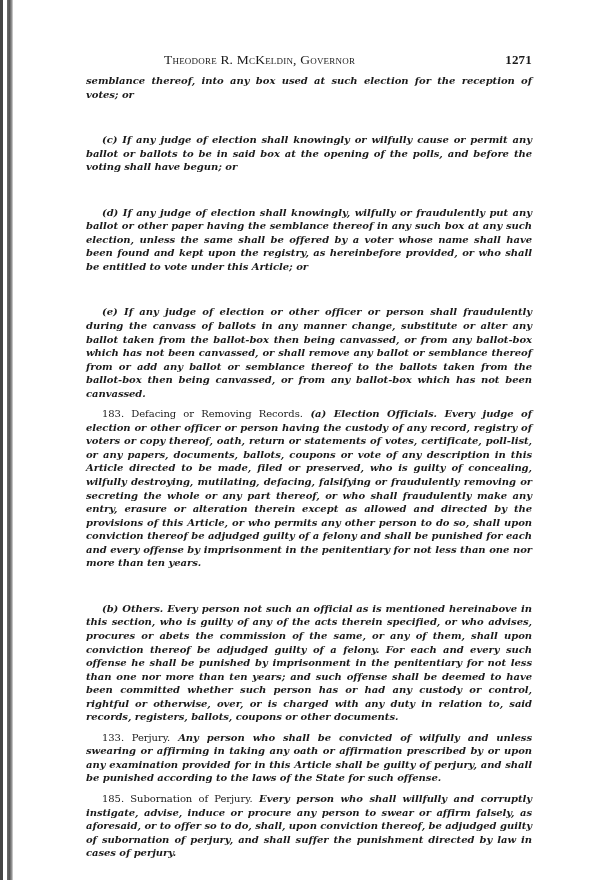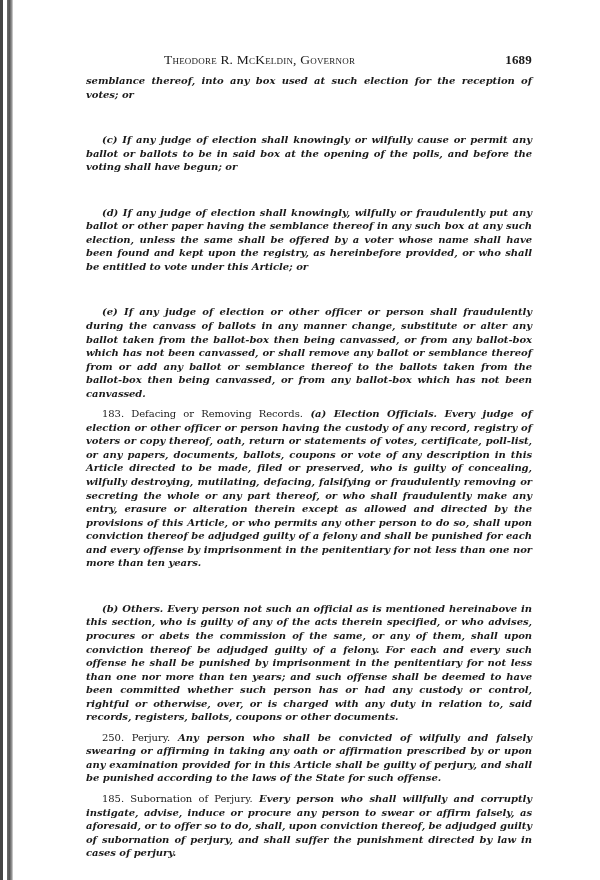--- a/index.html
+++ b/index.html
@@ -34,27 +34,27 @@
   </style>
 </head>
 <body>
 
 <div class="edge2"></div>
 <div class="edge"></div>
 
 <div class="page">
   <div class="header">
     <span class="title">Theodore R. McKeldin, Governor</span>
-    <span class="pno">1689</span>
+    <span class="pno">1271</span>
   </div>
 
   <p class="first">semblance thereof, into any box used at such election for the reception of votes; or</p>
   <p class="indent">(c) If any judge of election shall knowingly or wilfully cause or permit any ballot or ballots to be in said box at the opening of the polls, and before the voting shall have begun; or</p>
   <p class="indent">(d) If any judge of election shall knowingly, wilfully or fraudulently put any ballot or other paper having the semblance thereof in any such box at any such election, unless the same shall be offered by a voter whose name shall have been found and kept upon the registry, as hereinbefore provided, or who shall be entitled to vote under this Article; or</p>
   <p class="indent">(e) If any judge of election or other officer or person shall fraudulently during the canvass of ballots in any manner change, substitute or alter any ballot taken from the ballot-box then being canvassed, or from any ballot-box which has not been canvassed, or shall remove any ballot or semblance thereof from or add any ballot or semblance thereof to the ballots taken from the ballot-box then being canvassed, or from any ballot-box which has not been canvassed.</p>
 
   <p class="indent gap"><span class="sec-head">183. Defacing or Removing Records.</span> <span>(a) Election Officials. Every judge of election or other officer or person having the custody of any record, registry of voters or copy thereof, oath, return or statements of votes, certificate, poll-list, or any papers, documents, ballots, coupons or vote of any description in this Article directed to be made, filed or preserved, who is guilty of concealing, wilfully destroying, mutilating, defacing, falsifying or fraudulently removing or secreting the whole or any part thereof, or who shall fraudulently make any entry, erasure or alteration therein except as allowed and directed by the provisions of this Article, or who permits any other person to do so, shall upon conviction thereof be adjudged guilty of a felony and shall be punished for each and every offense by imprisonment in the penitentiary for not less than one nor more than ten years.</span></p>
   <p class="indent">(b) Others. Every person not such an official as is mentioned hereinabove in this section, who is guilty of any of the acts therein specified, or who advises, procures or abets the commission of the same, or any of them, shall upon conviction thereof be adjudged guilty of a felony. For each and every such offense he shall be punished by imprisonment in the penitentiary for not less than one nor more than ten years; and such offense shall be deemed to have been committed whether such person has or had any custody or control, rightful or otherwise, over, or is charged with any duty in relation to, said records, registers, ballots, coupons or other documents.</p>
 
-  <p class="indent gap"><span class="sec-head">250. Perjury.</span> <span>Any person who shall be convicted of wilfully and falsely swearing or affirming in taking any oath or affirmation prescribed by or upon any examination provided for in this Article shall be guilty of perjury, and shall be punished according to the laws of the State for such offense.</span></p>
+  <p class="indent gap"><span class="sec-head">133. Perjury.</span> <span>Any person who shall be convicted of wilfully and unless swearing or affirming in taking any oath or affirmation prescribed by or upon any examination provided for in this Article shall be guilty of perjury, and shall be punished according to the laws of the State for such offense.</span></p>
 
   <p class="indent gap"><span class="sec-head">185. Subornation of Perjury.</span> <span>Every person who shall willfully and corruptly instigate, advise, induce or procure any person to swear or affirm falsely, as aforesaid, or to offer so to do, shall, upon conviction thereof, be adjudged guilty of subornation of perjury, and shall suffer the punishment directed by law in cases of perjury.</span></p>
 </div>
 
 </body></html>

